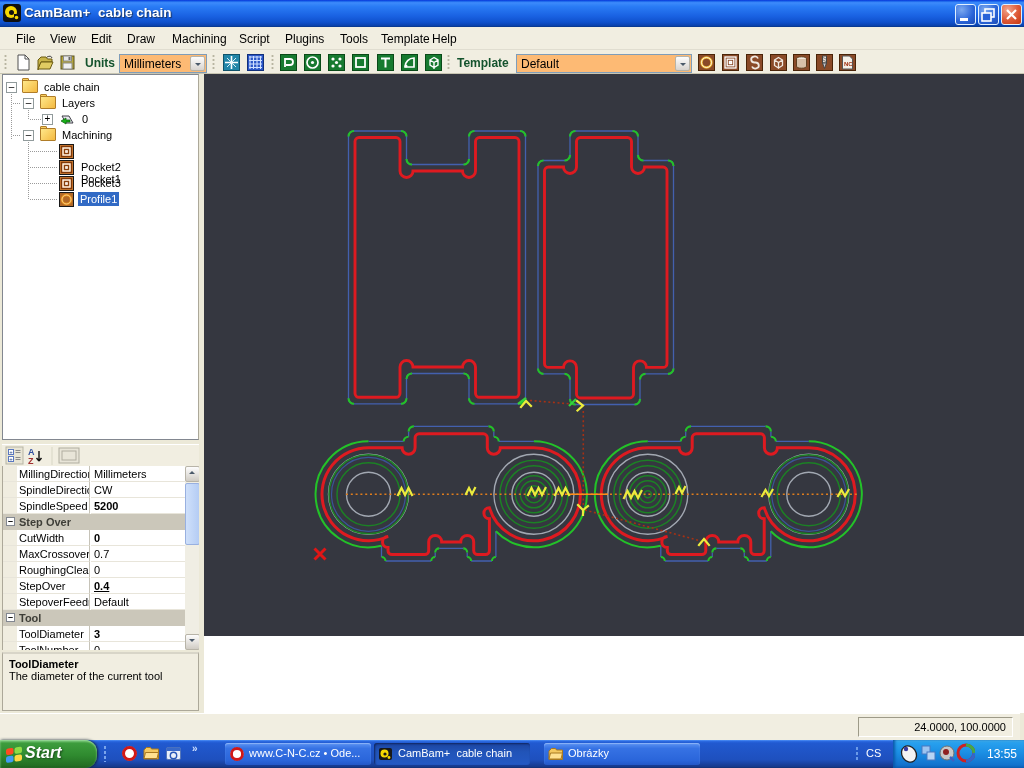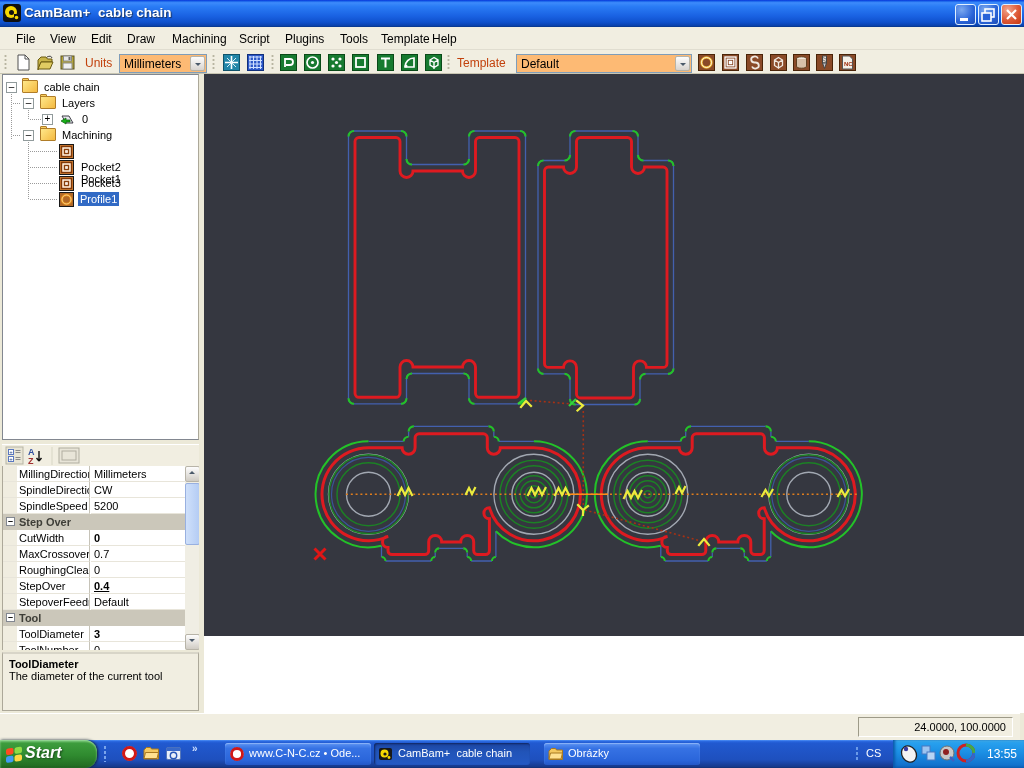--- a/index.html
+++ b/index.html
@@ -9,21 +9,21 @@
 #titlebar .txt{left:24px;top:5px;color:#fff;font-weight:bold;font-size:13.5px;text-shadow:1px 1px 1px #1a3462}
 .tbtn{top:4px;width:21px;height:21px;border-radius:3px;border:1px solid #dff0ff}
 .tbtn.min{left:955px;background:radial-gradient(circle at 30% 25%,#7ba9f0,#2a64d8 60%,#1c4bb4)}
 .tbtn.max{left:978px;background:radial-gradient(circle at 30% 25%,#7ba9f0,#2a64d8 60%,#1c4bb4)}
 .tbtn.cls{left:1001px;background:radial-gradient(circle at 30% 25%,#f2a48c,#dd5937 55%,#c43711)}
 #menubar{left:0;top:27px;width:1024px;height:23px;background:#f1eee1;border-bottom:1px solid #e0ddd0}
 #menubar span{font-size:12px;color:#000}
 #toolbar{left:0;top:50px;width:1024px;height:24px;background:#f1eee1;border-bottom:1px solid #c8c5b2}
 .grip{top:54px;width:3px;height:16px;background-image:radial-gradient(circle,#b8b5a1 1px,transparent 1.2px);background-size:3px 4px}
 .ico{top:54px;width:17px;height:17px}
-.lbl{top:56px;font-size:12px;font-weight:normal;color:#c2410c}
+.lbl{top:56px;font-size:12px;font-weight:bold;color:#14532d}
 .combo{top:54px;height:19px;background:#fdba74;border:1px solid #7f9db9;font-size:12px;color:#000;padding:2px 0 0 4px}
 .combo .da{position:absolute;right:1px;top:1px;width:15px;height:15px;background:linear-gradient(180deg,#fdfdfd,#d8d4cf);border:1px solid #b8b4a8;border-radius:2px}
 .combo .da:after{content:"";position:absolute;left:4px;top:6px;border:3.5px solid transparent;border-top-color:#4b5a6a}
 #lpanel{left:2px;top:74px;width:197px;height:366px;background:#fff;border:1px solid #828790;border-right:1px solid #aca899}
 #pgtools{left:2px;top:444px;width:197px;height:22px;background:#f1eee1;border-top:1px solid #fff}
 #pgrid{left:2px;top:466px;width:197px;height:184px;background:#fff;overflow:hidden;border-left:1px solid #aca899}
 .prow{position:absolute;left:0;width:182px;height:16px;font-size:11px}
 .prow .nm{position:absolute;left:14px;top:0;width:73px;height:16px;padding:2px 0 0 2px;border-right:1px solid #c6c3b8;border-bottom:1px solid #e8e5da;overflow:hidden;white-space:nowrap;color:#000}
 .prow .vl{position:absolute;left:88px;top:0;width:94px;height:16px;padding:2px 0 0 3px;border-bottom:1px solid #e8e5da;overflow:hidden;white-space:nowrap;color:#000}
 .prow .mg{position:absolute;left:0;top:0;width:14px;height:16px;background:#f0ede0;border-bottom:1px solid #e8e5da}
@@ -290,21 +290,21 @@
       <div class="vl" style="">Millimeters</div>
     </div>
     <div class="prow" style="top:16px">
       <div class="mg"></div>
       <div class="nm">SpindleDirection</div>
       <div class="vl" style="">CW</div>
     </div>
     <div class="prow" style="top:32px">
       <div class="mg"></div>
       <div class="nm">SpindleSpeed</div>
-      <div class="vl" style="font-weight:normal;">5200</div>
+      <div class="vl" style="font-weight:bold;">5200</div>
     </div>
     <div class="pcat" style="top:48px"><span class="mbox">–</span>Step Over</div>
     <div class="prow" style="top:64px">
       <div class="mg"></div>
       <div class="nm">CutWidth</div>
       <div class="vl" style="font-weight:bold;">0</div>
     </div>
     <div class="prow" style="top:80px">
       <div class="mg"></div>
       <div class="nm">MaxCrossoverDis</div>

